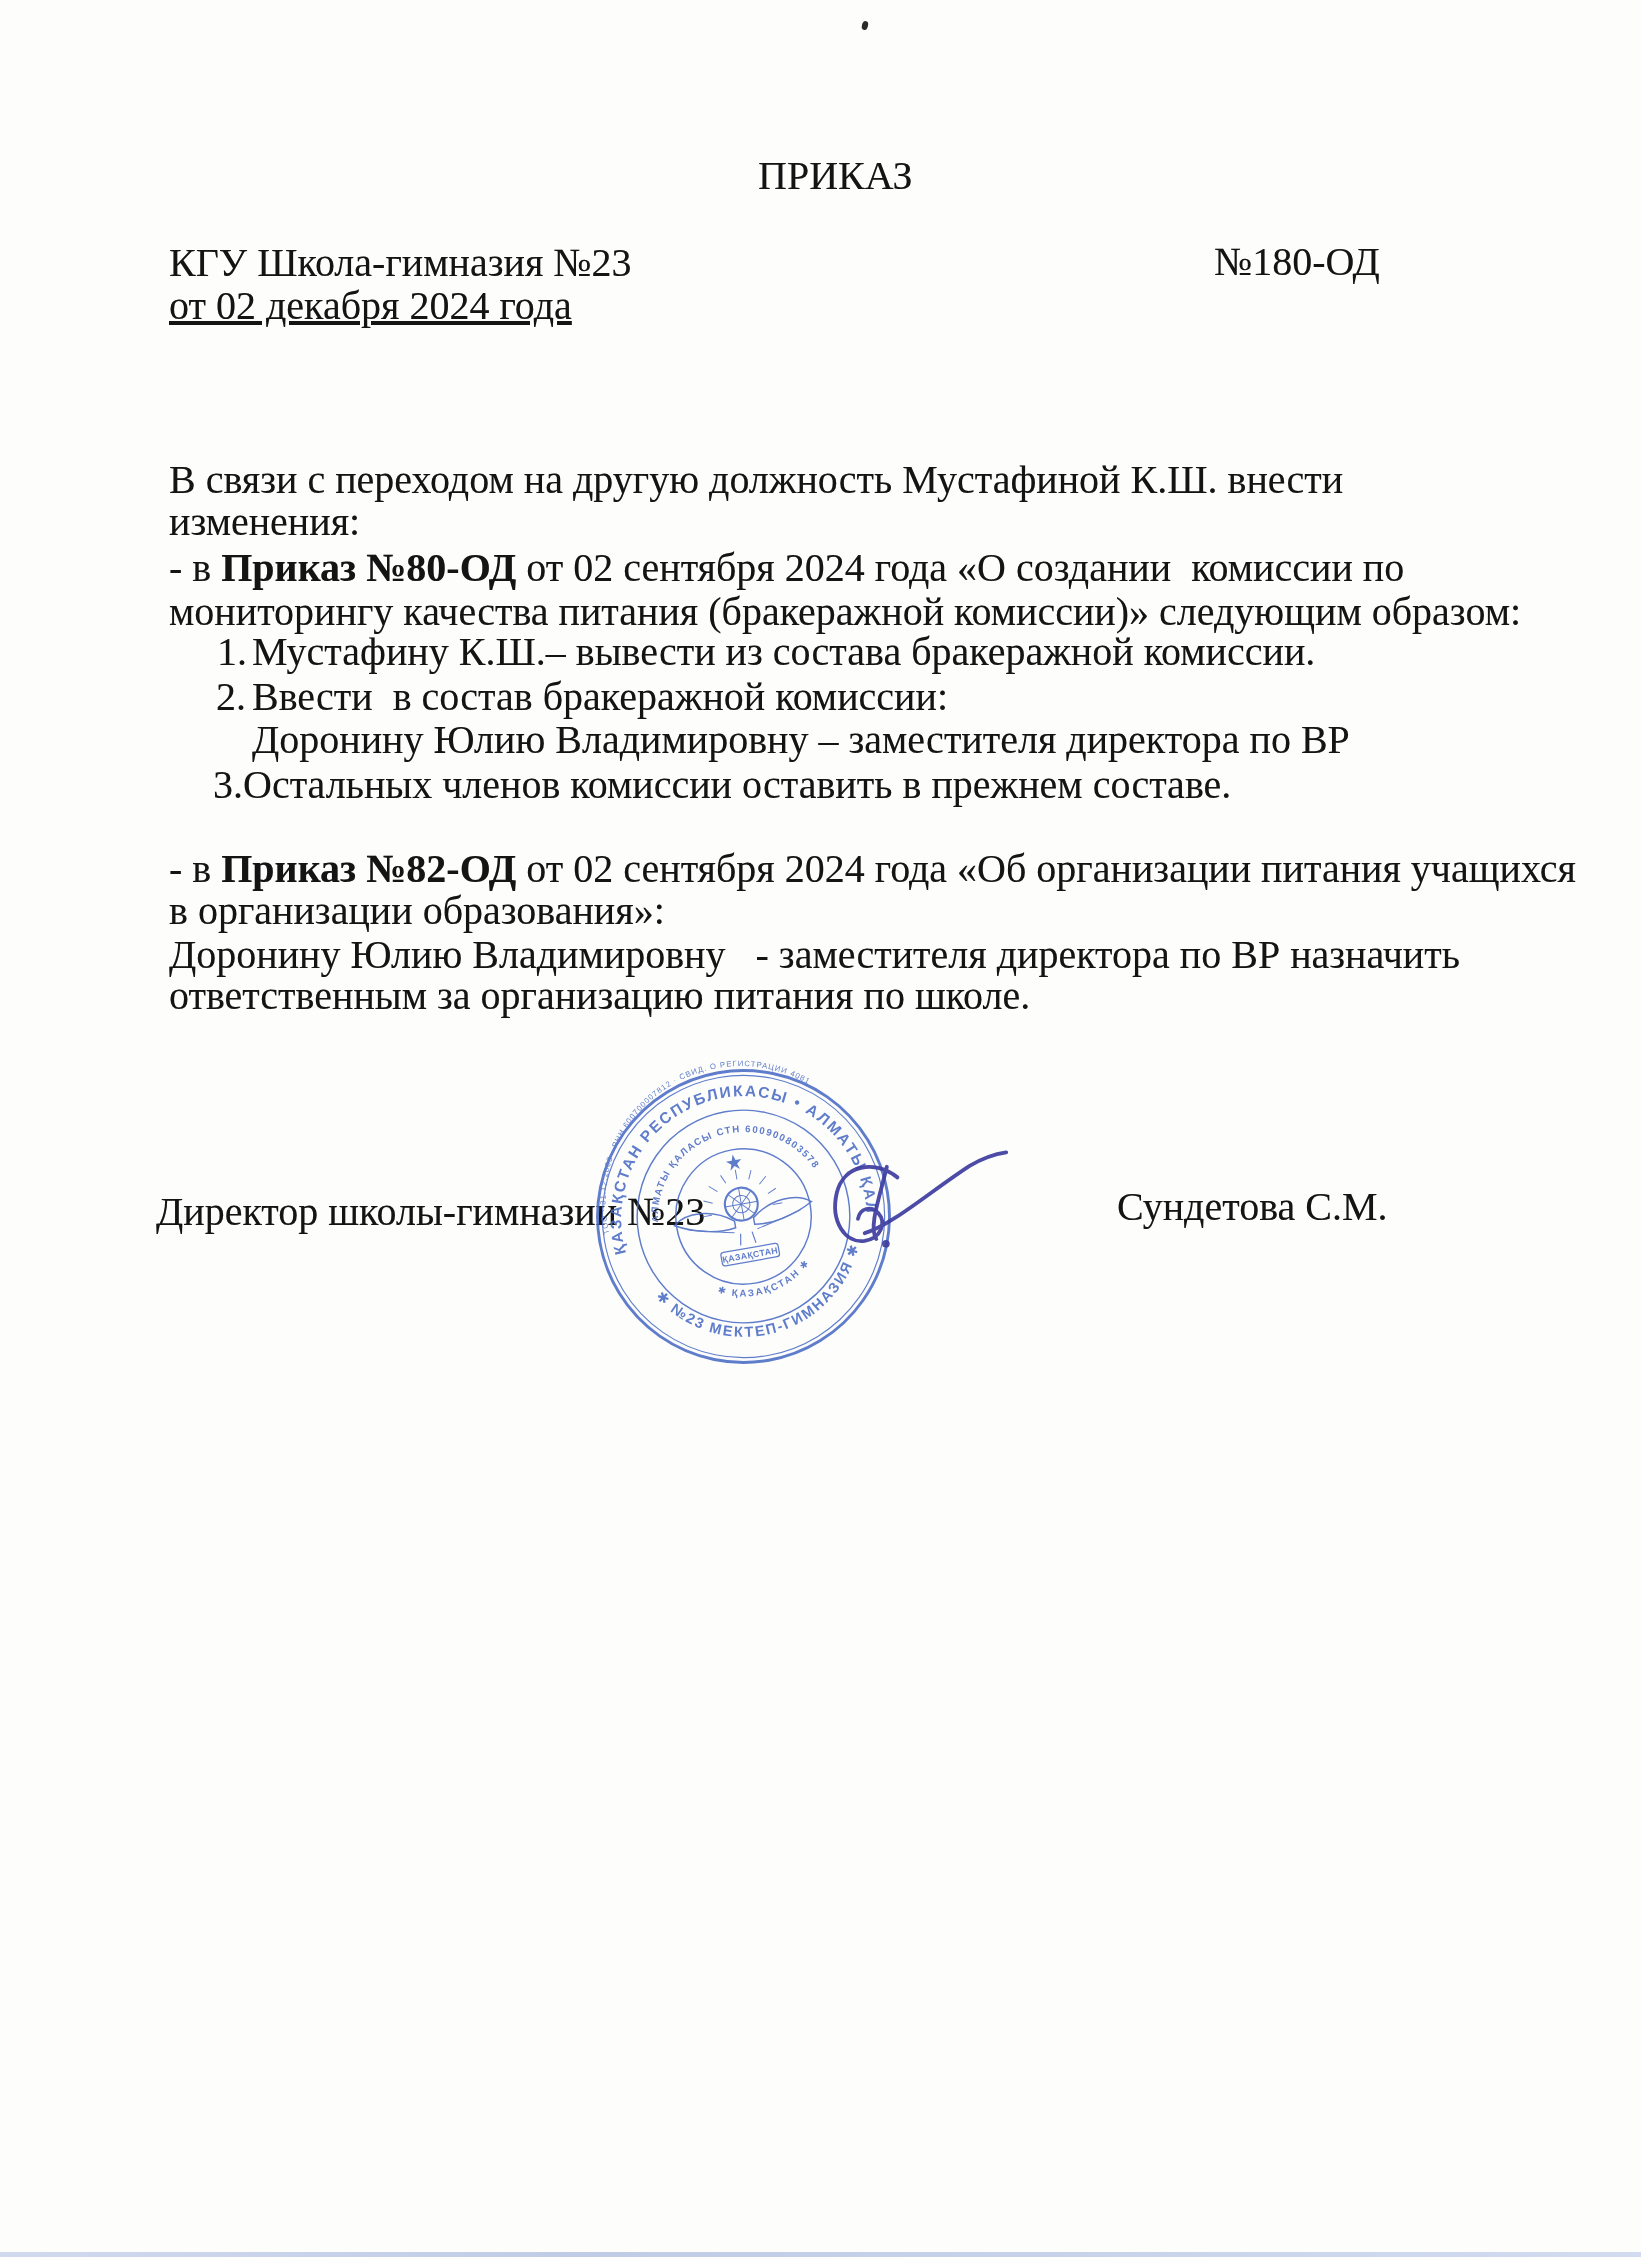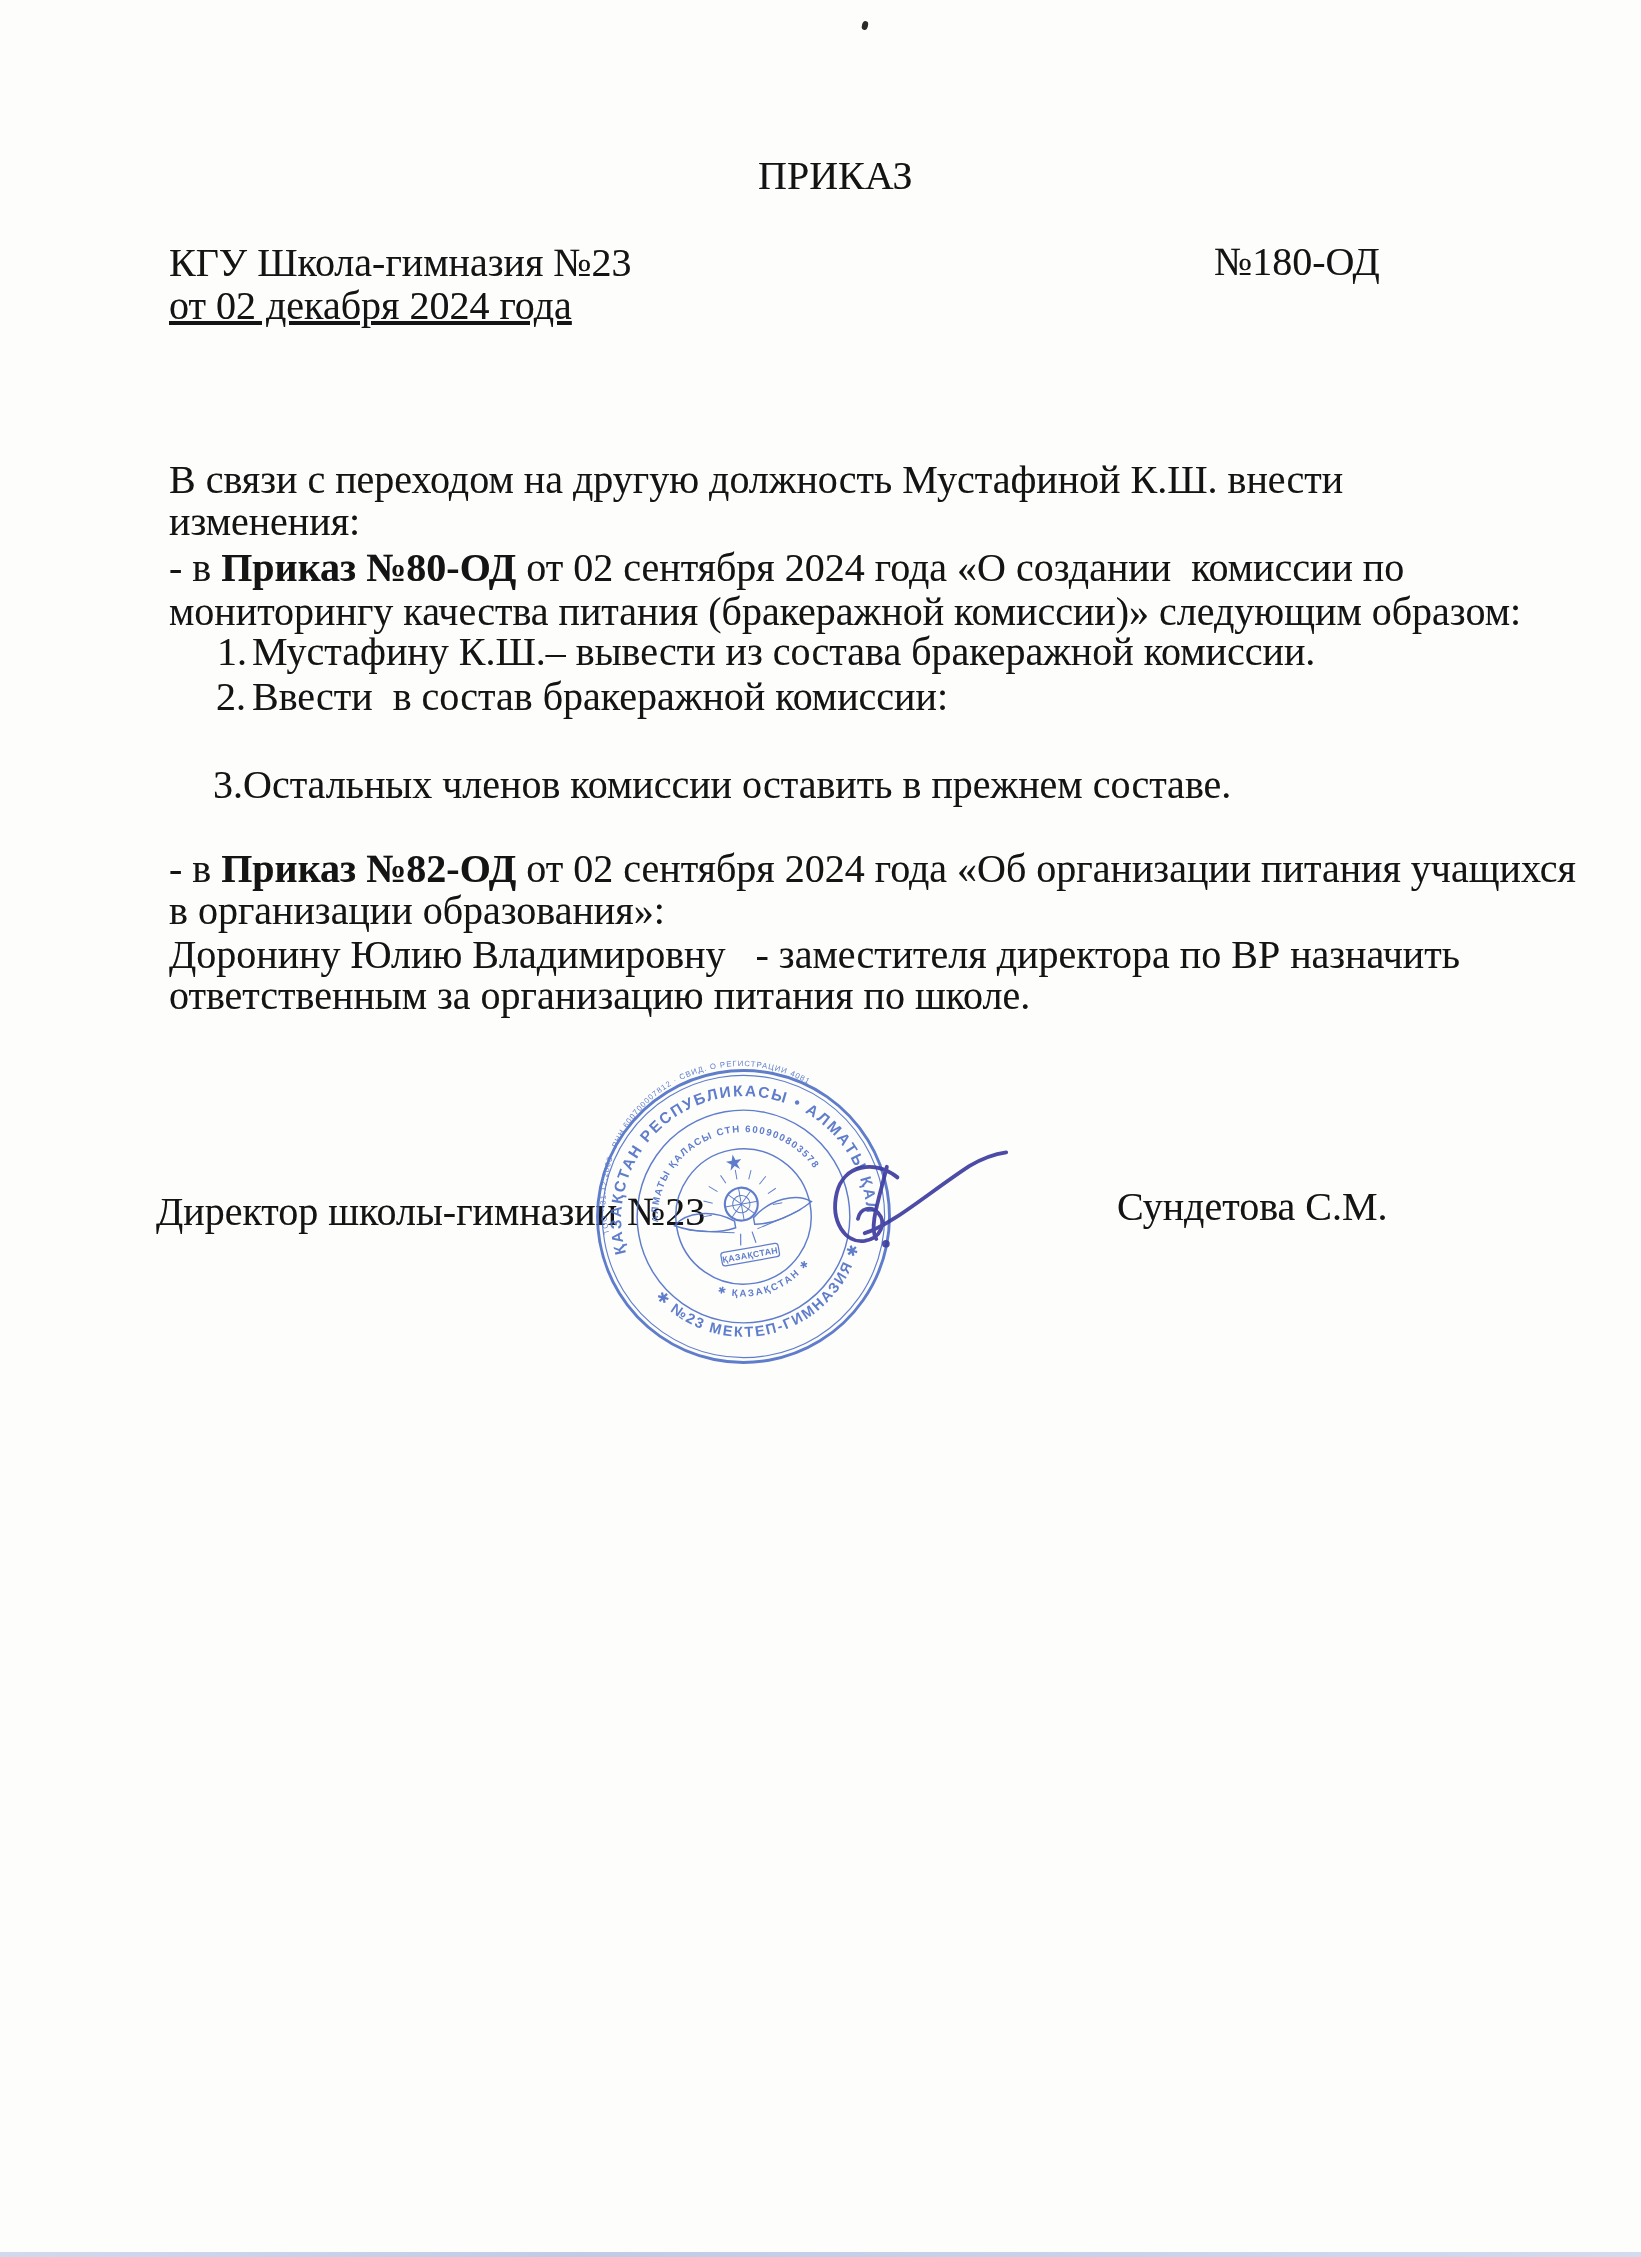--- a/index.html
+++ b/index.html
@@ -48,20 +48,21 @@
   <div class="line" style="left:169px;top:500px;">изменения:</div>
 
   <div class="line" style="left:169px;top:546px;"><span>- в </span><span class="bold">Приказ №80-ОД</span><span> от 02 сентября 2024 года «О создании  комиссии по</span></div>
   <div class="line" style="left:169px;top:590px;">мониторингу качества питания (бракеражной комиссии)» следующим образом:</div>
 
   <div class="line" style="left:217px;top:630px;">1.</div>
   <div class="line" style="left:252px;top:630px;text-align:right;">Мустафину К.Ш.– вывести из состава бракеражной комиссии.</div>
 
   <div class="line" style="left:216px;top:675px;">2.</div>
   <div class="line" style="left:252px;top:675px;text-align:center;">Ввести  в состав бракеражной комиссии:</div>
+  <div class="line" style="left:252px;top:718px;">Доронину Юлию Владимировну – заместителя директора по ВР</div>
 
   <div class="line" style="left:213px;top:763px;">3.</div>
   <div class="line" style="left:243px;top:763px;">Остальных членов комиссии оставить в прежнем составе.</div>
 
   <div class="line" style="left:169px;top:847px;"><span>- в </span><span class="bold">Приказ №82-ОД</span><span> от 02 сентября 2024 года «Об организации питания учащихся</span></div>
   <div class="line" style="left:169px;top:889px;text-align:center;">в организации образования»:</div>
   <div class="line" style="left:169px;top:933px;">Доронину Юлию Владимировну   - заместителя директора по ВР назначить</div>
   <div class="line" style="left:169px;top:974px;">ответственным за организацию питания по школе.</div>
 
   <div class="line" style="left:156px;top:1190px;">Директор школы-гимназии №23</div>

